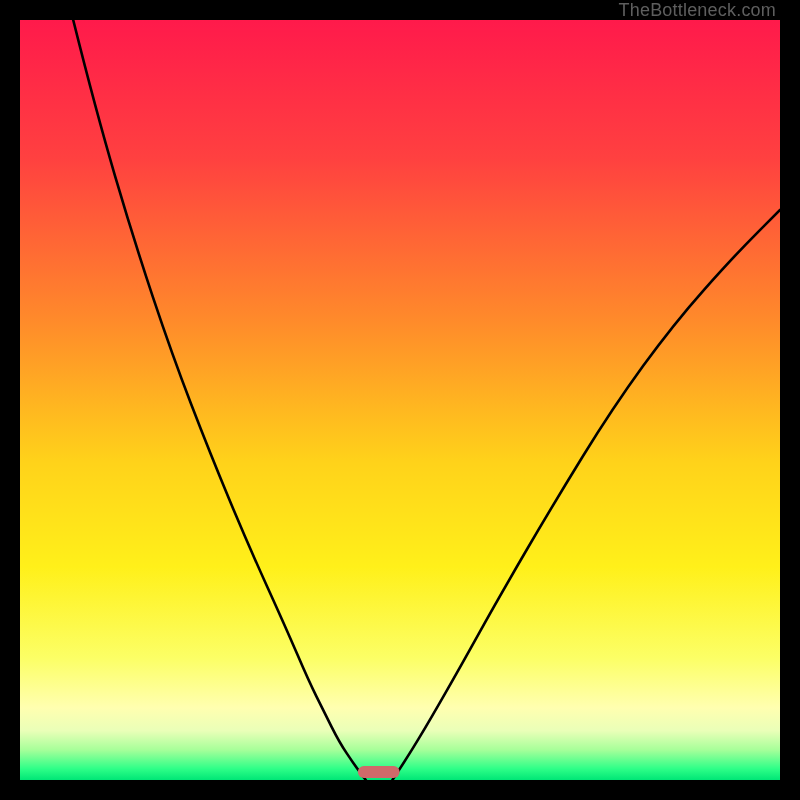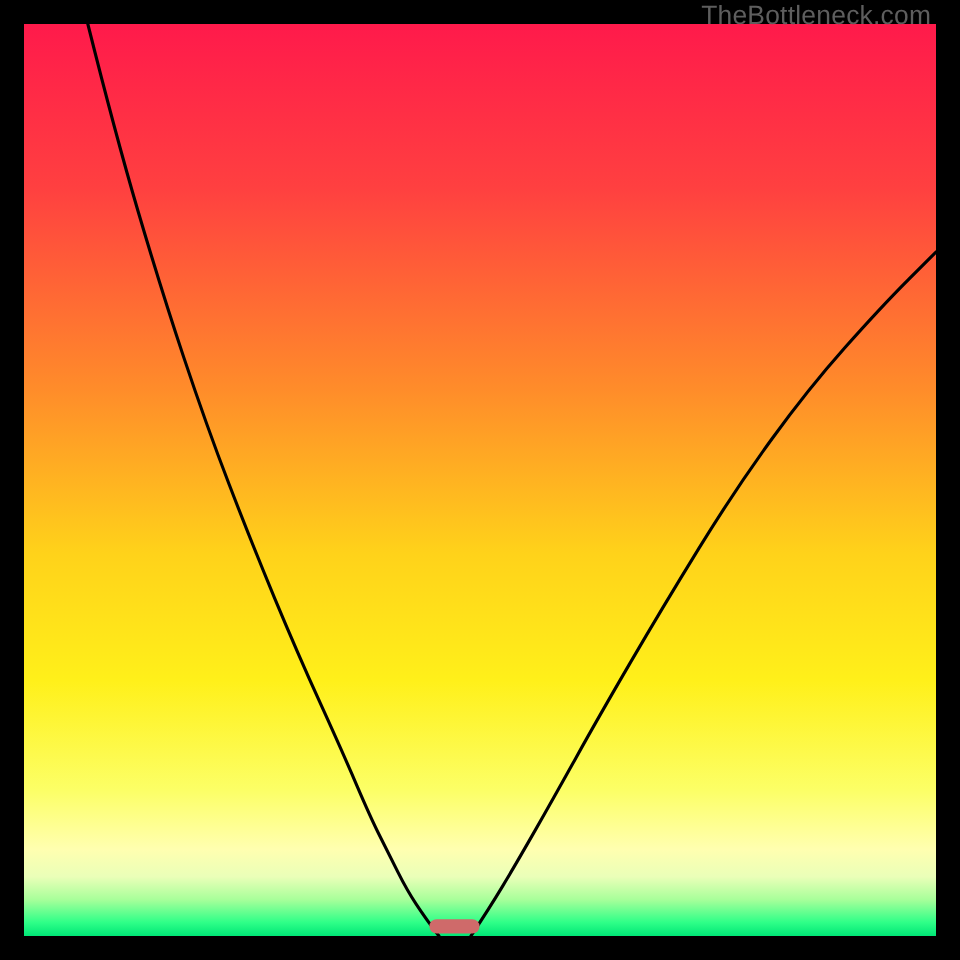--- a/index.html
+++ b/index.html
@@ -17,21 +17,21 @@
     top: 20px;
     width: 760px;
     height: 760px;
     background: #000;
   }
   .watermark {
     position: absolute;
     top: 0px;
     right: 24px;
     color: #5e5e5e;
-    font-size: 22px;
+    font-size: 18px;
     font-weight: 400;
     z-index: 50;
     letter-spacing: 0.2px;
   }
   svg {
     position: absolute;
     left: 0;
     top: 0;
   }
 </style>

